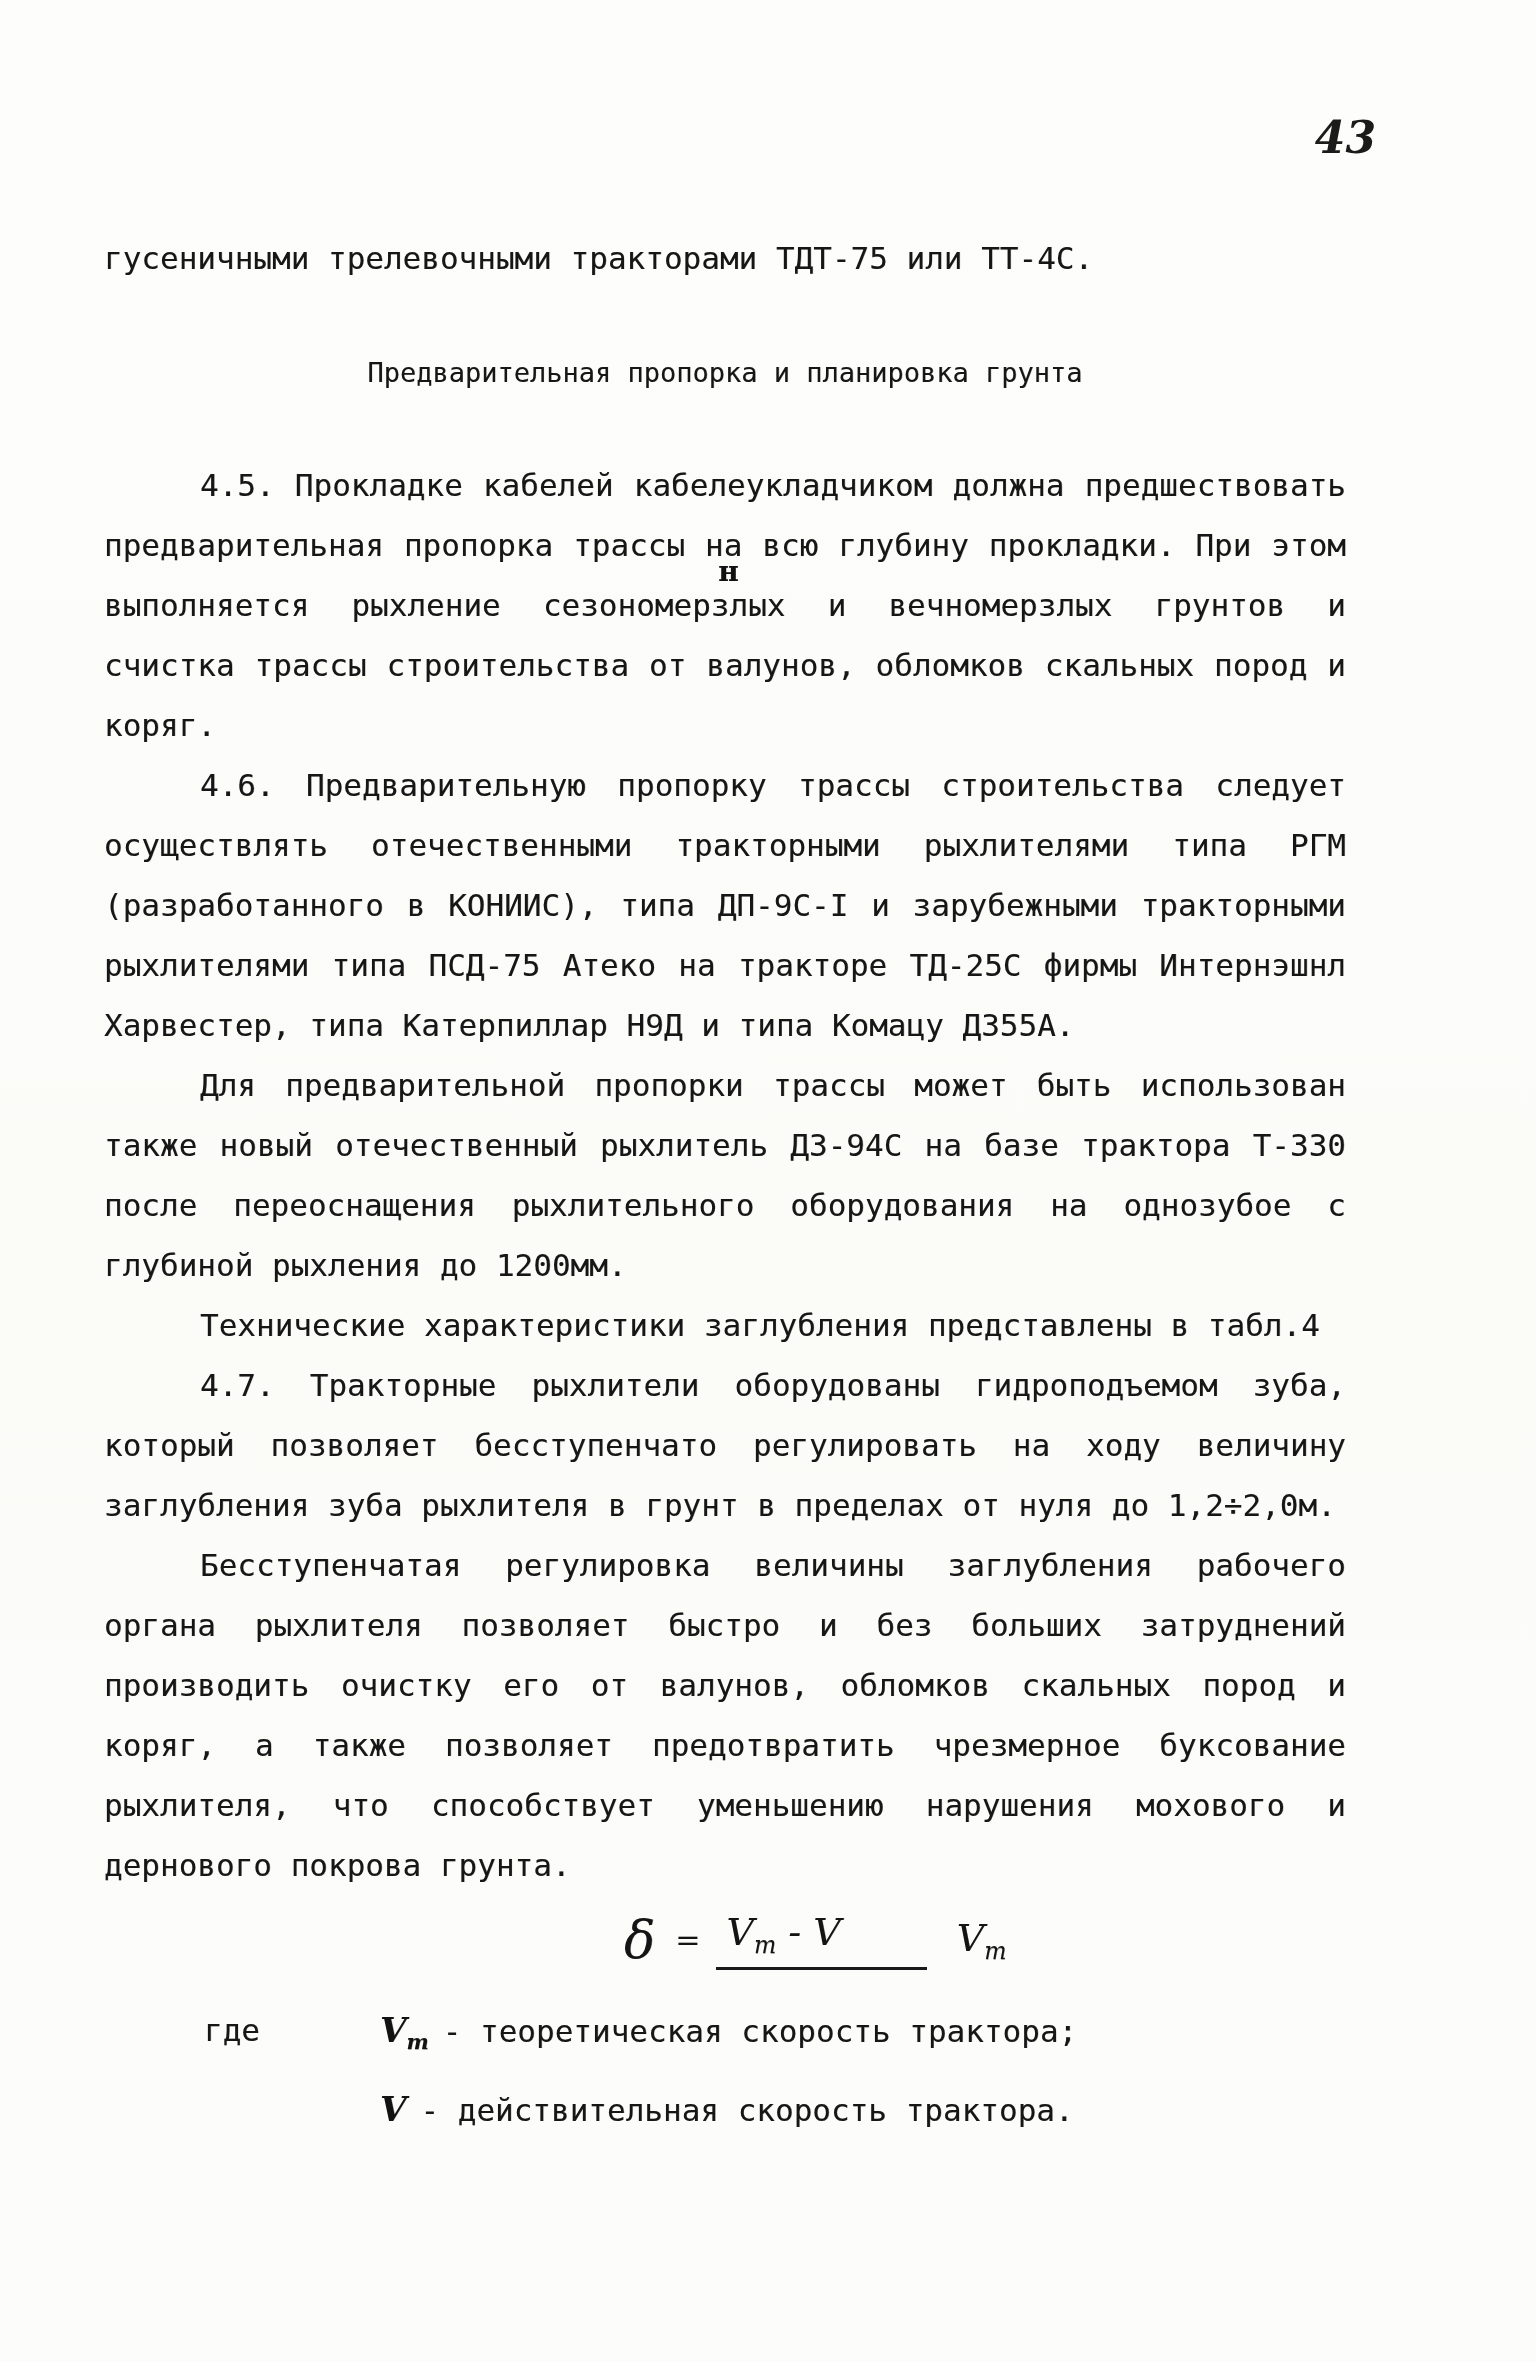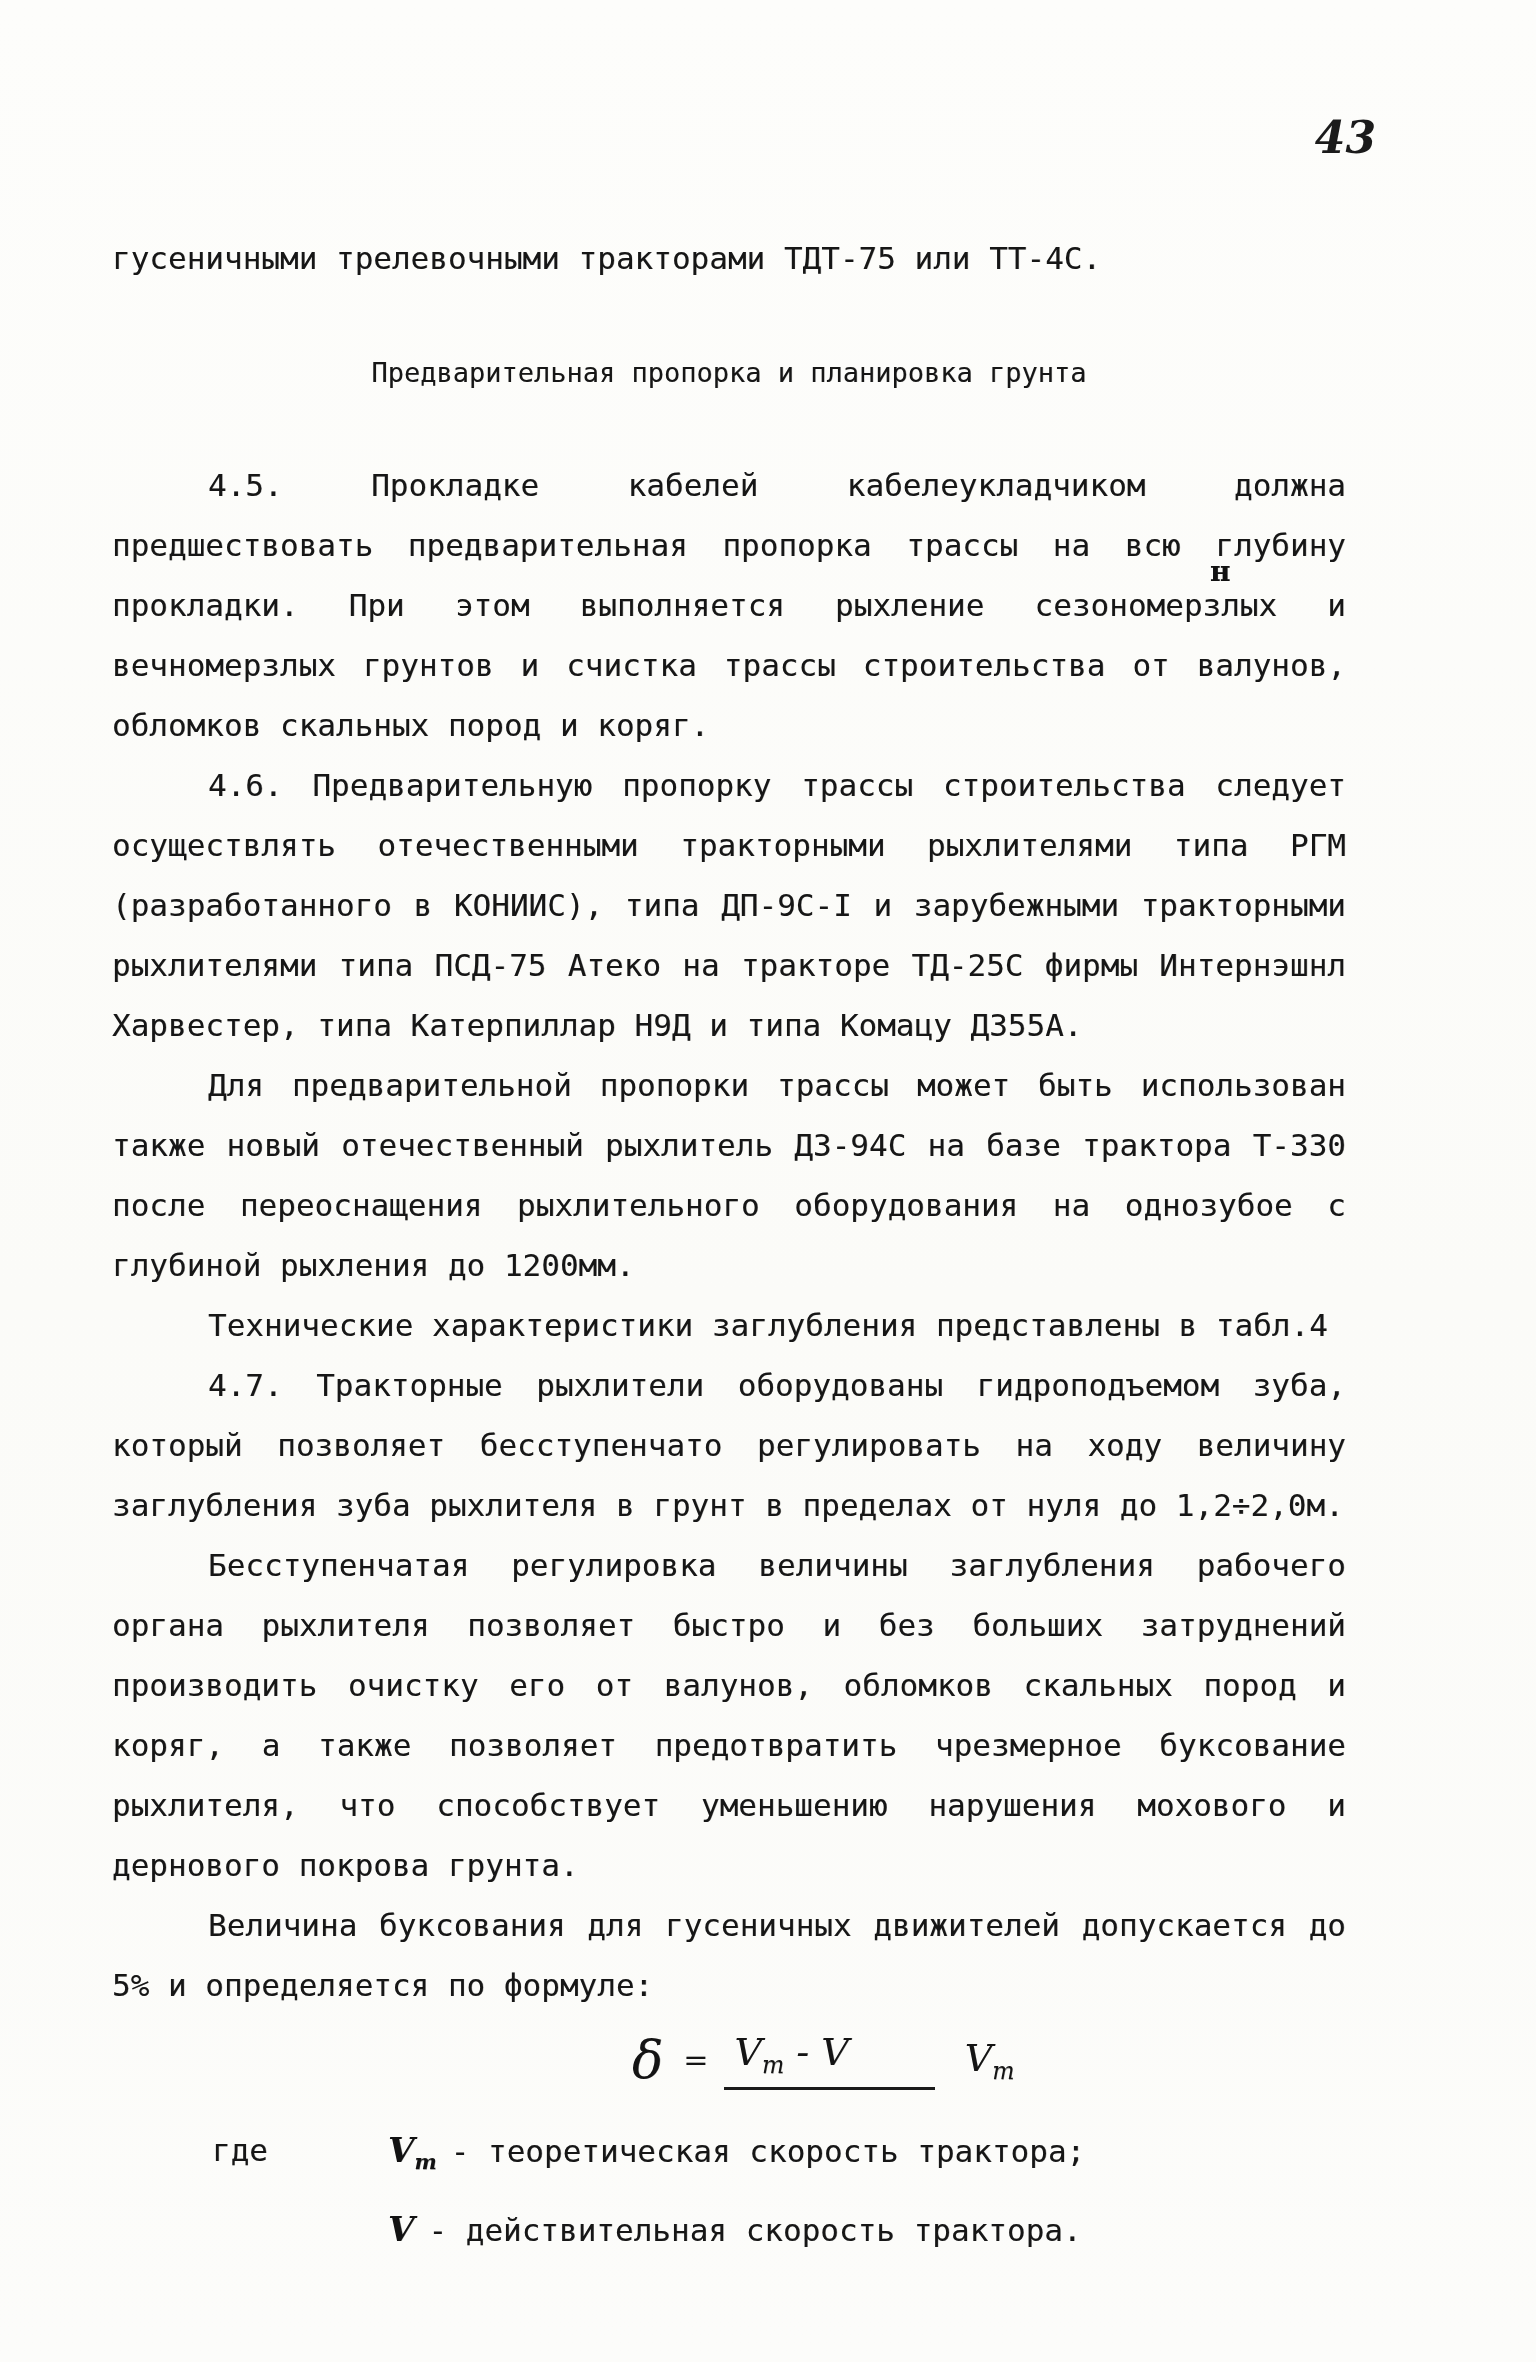--- a/index.html
+++ b/index.html
@@ -28,21 +28,20 @@
     font-weight: bold;
     font-size: 44px;
     color: #1b1b1b;
   }
 
   .content {
     padding: 228px 190px 0 104px;
     font-size: 31px;
     line-height: 60px;
     text-shadow: 0.4px 0.4px 0 rgba(20,20,20,0.35);
-    margin-left: 8px;
   }
 
   .line { text-align: left; }
 
   .heading {
     font-size: 27px;
     font-weight: normal;
     text-align: center;
     margin: 55px 0 52px 0;
   }
@@ -159,21 +158,20 @@
     <p class="para">4.6. Предварительную пропорку трассы строительства следует осуществлять отечественными тракторными рыхлителями типа РГМ (разработанного в КОНИИС), типа ДП-9С-I и зарубежными тракторными рыхлителями типа ПСД-75 Атеко на тракторе ТД-25С фирмы Интернэшнл Харвестер, типа Катерпиллар Н9Д и типа Комацу Д355А.</p>
 
     <p class="para">Для предварительной пропорки трассы может быть использован также новый отечественный рыхлитель ДЗ-94С на базе трактора Т-330 после переоснащения рыхлительного оборудования на однозубое с глубиной рыхления до 1200мм.</p>
 
     <p class="para">Технические характеристики заглубления представлены в табл.4</p>
 
     <p class="para">4.7. Тракторные рыхлители оборудованы гидроподъемом зуба, который позволяет бесступенчато регулировать на ходу величину заглубления зуба рыхлителя в грунт в пределах от нуля до 1,2÷2,0м.</p>
 
     <p class="para">Бесступенчатая регулировка величины заглубления рабочего органа рыхлителя позволяет быстро и без больших затруднений производить очистку его от валунов, обломков скальных пород и коряг, а также позволяет предотвратить чрезмерное буксование рыхлителя, что способствует уменьшению нарушения мохового и дернового покрова грунта.</p>
 
-    <p class="para">Величина буксования для гусеничных движителей допускается до 5% и определяется по формуле:</p>
 
     <div class="formula">
       <span class="delta">δ</span>
       <span class="eq">=</span>
       <span class="fraction">
         <span class="numerator"><span>V</span><sub>т</sub><span> - V</span></span>
         <span class="denominator"><span>V</span><sub>т</sub></span>
       </span>
     </div>
 

